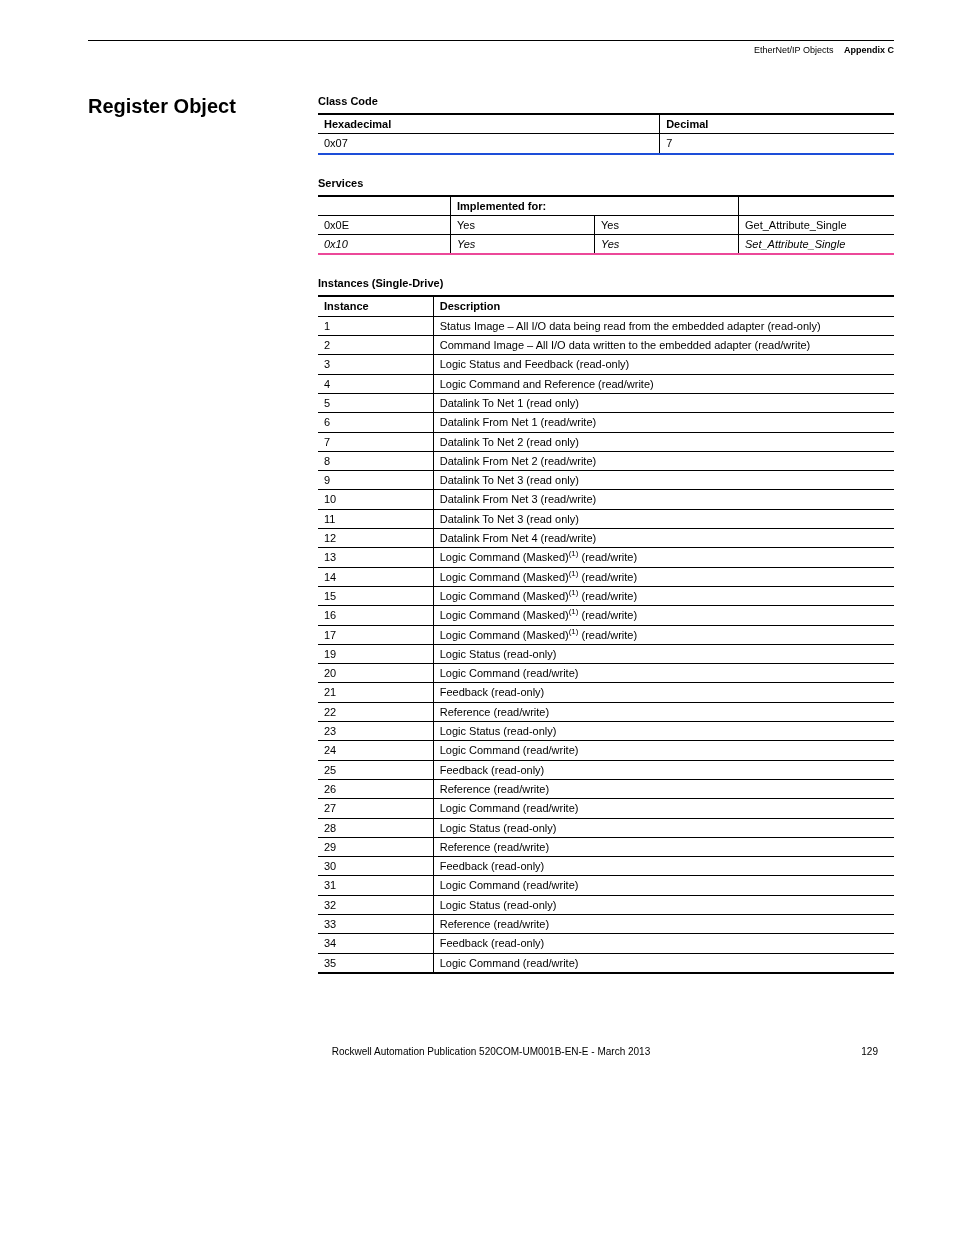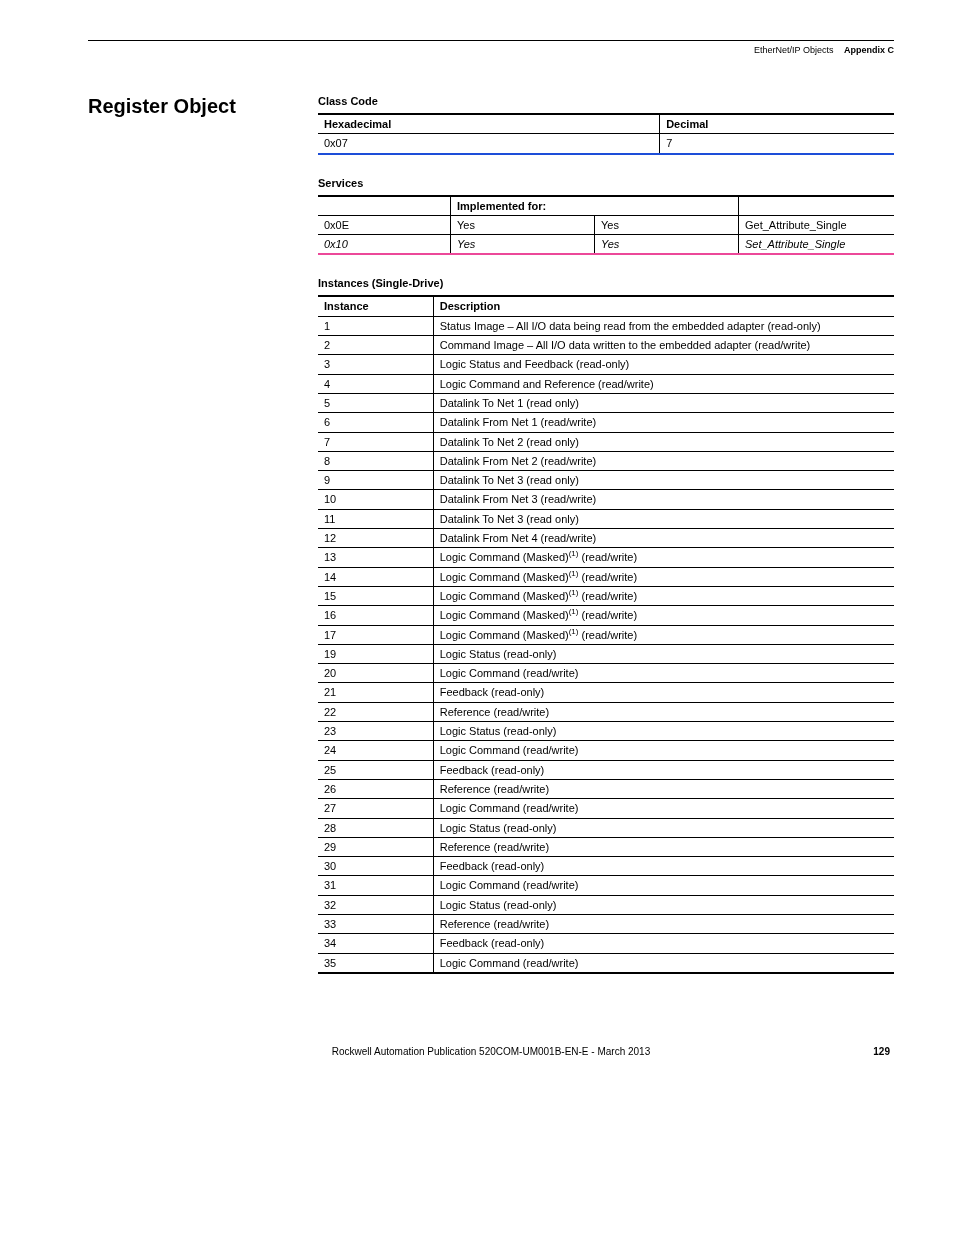--- a/index.html
+++ b/index.html
@@ -92,22 +92,22 @@
   sup { font-size: 8px; vertical-align: super; line-height: 0; }
 
   .footer {
     position: relative;
     margin-top: 50px;
     font-size: 10px;
     text-align: center;
   }
   .footer .pagenum {
     position: absolute;
-    right: 4px;
-    font-weight: bold;
+    right: 16px;
+    font-weight: normal;
     margin-left: 15px;
   }
 </style>
 </head>
 <body>
 
 <div class="page">
   <div class="top-bar"></div>
   <div class="header-text">
     <span>EtherNet/IP Objects</span>

